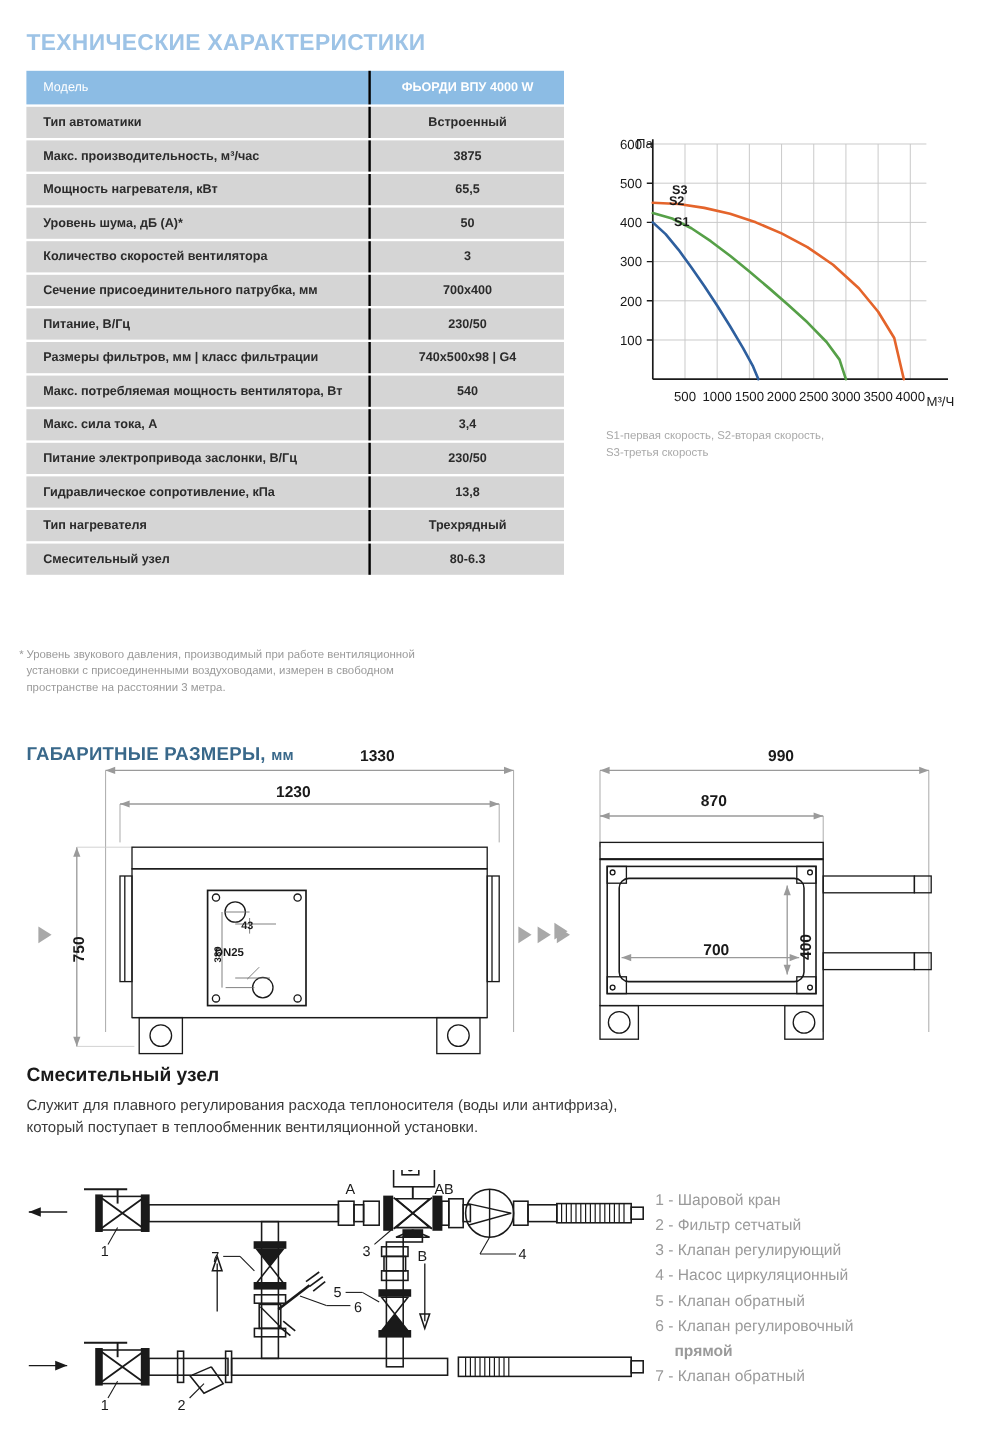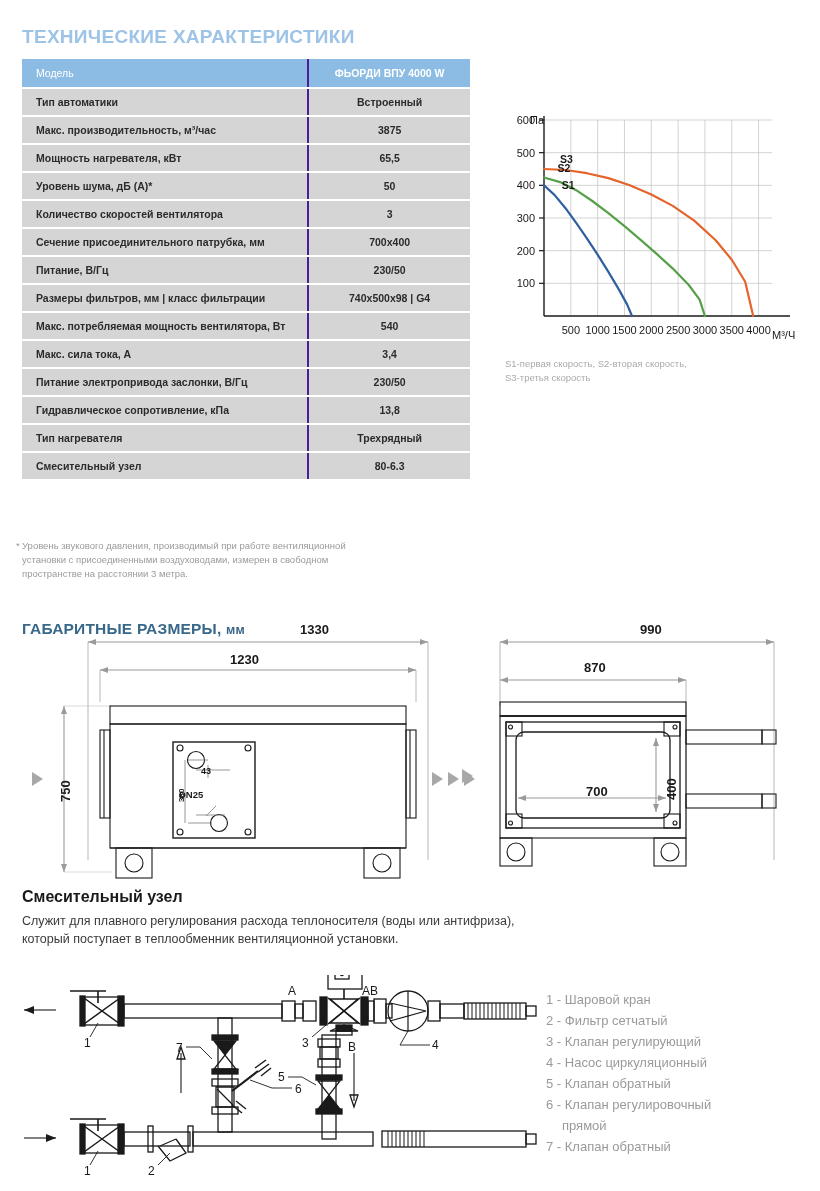--- a/index.html
+++ b/index.html
@@ -50,21 +50,21 @@
     vertical-align: middle;
   }
   .spec-table .val {
     background: #d5d5d5;
     color: #2b2b2b;
     font-weight: bold;
     text-align: center;
     width: 162px;
     height: 26px;
     vertical-align: middle;
-    border-left: 2px solid #4c1d95;
+    border-left: 2px solid #000000;
   }
   .spec-table tr.head .lbl,
   .spec-table tr.head .val {
     background: #8cbce4;
     color: #ffffff;
     font-weight: normal;
     height: 28px;
   }
   .spec-table tr.head .val { font-weight: bold; }
 
@@ -121,21 +121,21 @@
     font-size: 16px; font-weight: bold; color: #1a1a1a;
   }
   .mix-desc {
     position: absolute; left: 22px; top: 912px;
     font-size: 12.5px; line-height: 1.45; color: #3a3a3a; width: 560px;
   }
   .legend {
     position: absolute; left: 546px; top: 989px;
     font-size: 13px; line-height: 1.62; color: #9a9a9a;
   }
-  .legend .cont { padding-left: 16px; }
+  .legend .cont { padding-left: 16px; font-weight: bold; }
 
   .piping { position: absolute; left: 10px; top: 975px; }
 </style>
 </head>
 <body>
 
 <div class="page">
 
   <div class="title-light" style="left:22px; top:26px;text-align:center;">ТЕХНИЧЕСКИЕ ХАРАКТЕРИСТИКИ</div>
 

